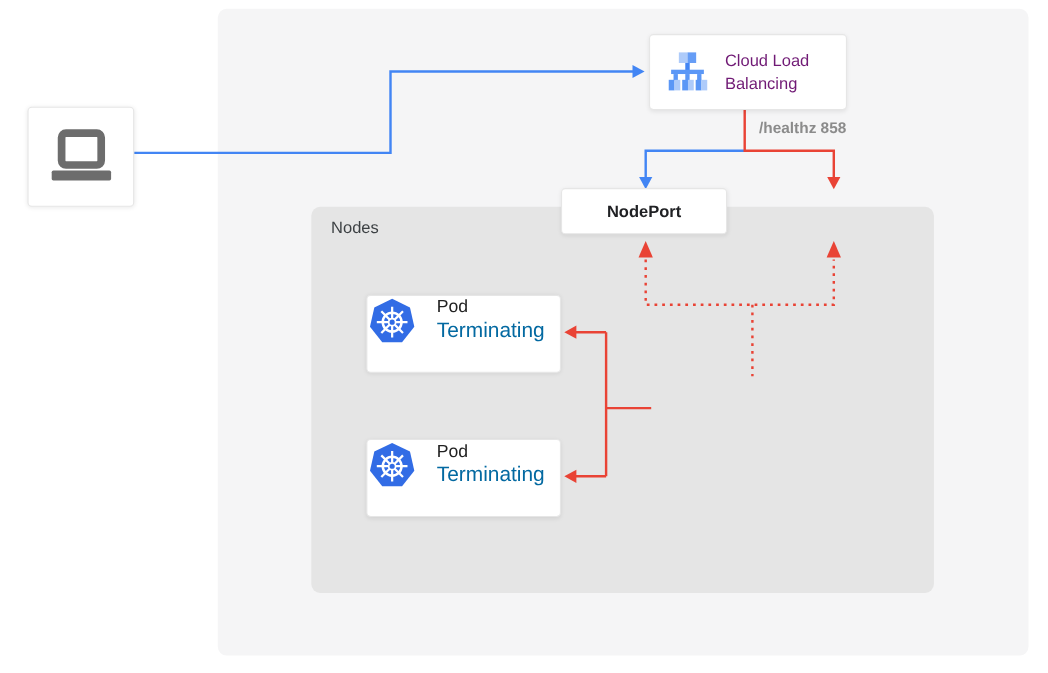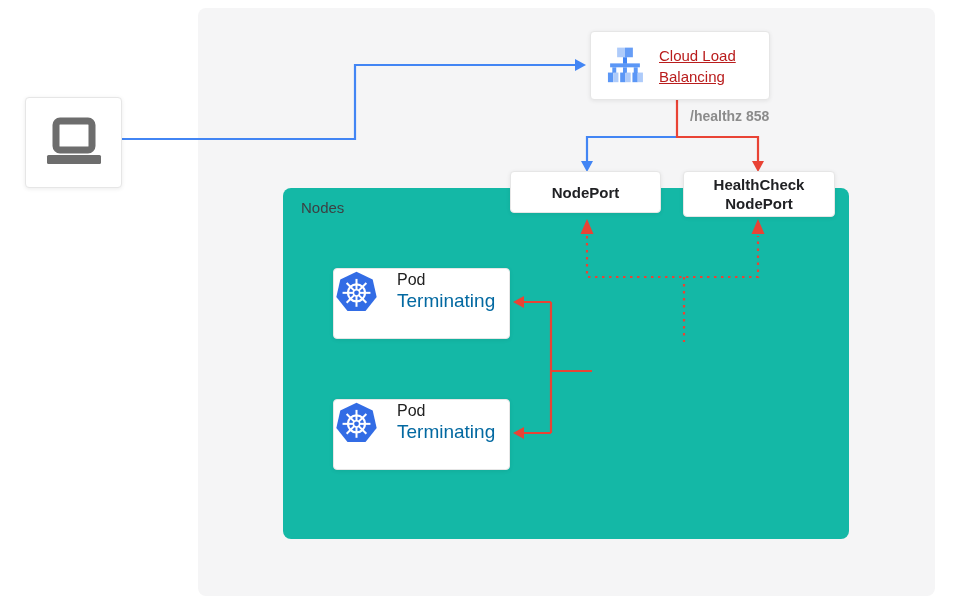--- a/index.html
+++ b/index.html
@@ -2,32 +2,32 @@
 <html><head>
 <meta charset="utf-8">
 <style>
   html,body{margin:0;padding:0;background:#ffffff;}
   .canvas{position:relative;width:953px;height:612px;background:#ffffff;overflow:hidden;
           font-family:"Liberation Sans",sans-serif;}
 
   .gray-panel{position:absolute;left:198px;top:8px;width:737px;height:588px;
               background:#f5f5f6;border-radius:8px;}
   .nodes-panel{position:absolute;left:283px;top:188px;width:566px;height:351px;
-               background:#14b8a6;border-radius:8px;}
+               background:#e5e5e5;border-radius:8px;}
   .nodes-label{position:absolute;left:18px;top:9px;font-size:15px;color:#3c4043;line-height:22px;}
 
   .edge-layer{position:absolute;left:0;top:0;width:953px;height:612px;pointer-events:none;}
 
   .white-box{position:absolute;background:#ffffff;border:1px solid #e6e6e6;border-radius:4px;
              box-shadow:0 1px 4px rgba(0,0,0,0.08);box-sizing:border-box;}
 
   .laptop-box{left:25px;top:97px;width:97px;height:91px;display:flex;align-items:center;justify-content:center;}
 
   .lb-box{left:590px;top:31px;width:180px;height:69px;display:flex;align-items:center;padding-left:13px;}
-  .lb-label{margin-left:13px;width:96px;font-size:15px;line-height:21px;color:#b91c1c;text-decoration:underline;}
+  .lb-label{margin-left:13px;width:96px;font-size:15px;line-height:21px;color:#701a75;}
 
   .healthz{position:absolute;left:690px;top:108px;font-size:14px;font-weight:bold;color:#8b8b8b;}
 
   .port-box{display:flex;align-items:center;justify-content:center;text-align:center;
             font-size:15px;font-weight:bold;color:#202124;line-height:19px;}
   .nodeport-box{left:510px;top:171px;width:151px;height:42px;}
   .hc-box{left:683px;top:171px;width:152px;height:46px;}
   .hc-box span{display:inline-block;width:118px;}
 
   .entity-box{display:flex;}
@@ -97,23 +97,20 @@
     </svg>
     <div class="lb-label">Cloud Load Balancing</div>
   </div>
 
   <div class="healthz">/healthz 858</div>
 
   <div class="white-box port-box nodeport-box">
     <span>NodePort</span>
   </div>
 
-  <div class="white-box port-box hc-box">
-    <span>HealthCheck NodePort</span>
-  </div>
 
   <div class="white-box entity-box pod-top">
     <svg class="k8s-icon" viewBox="0 0 100 100">
       <polygon points="50,6 86,23.3 94.8,62.2 70,93.4 30,93.4 5.2,62.2 14,23.3" fill="#326ce5"></polygon>
       <g stroke="#ffffff" stroke-width="4.5" fill="none">
         <circle cx="50" cy="53" r="19" stroke-width="5"></circle>
         <line x1="50" y1="53" x2="81" y2="53"></line>
           <line x1="50" y1="53" x2="71.9" y2="31.1"></line>
         <line x1="50" y1="53" x2="50" y2="22"></line>
           <line x1="50" y1="53" x2="28.1" y2="31.1"></line>

